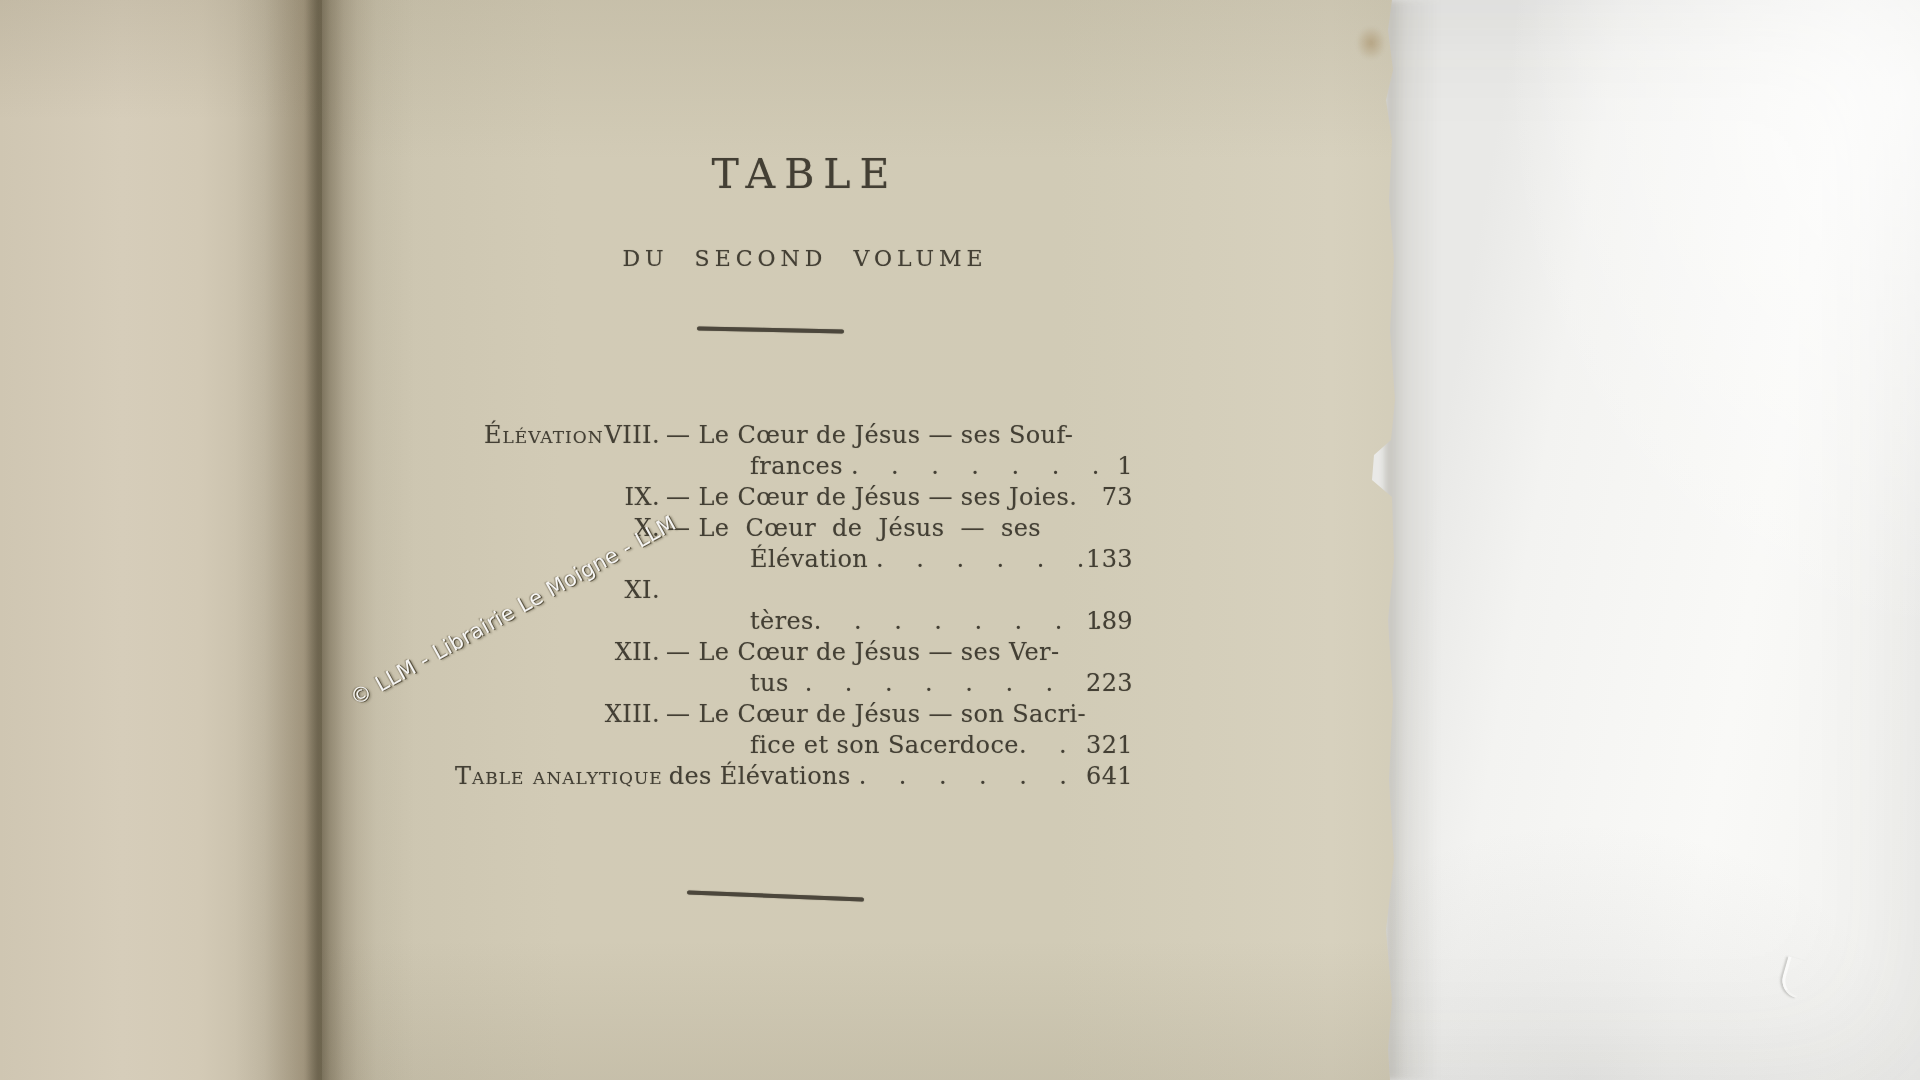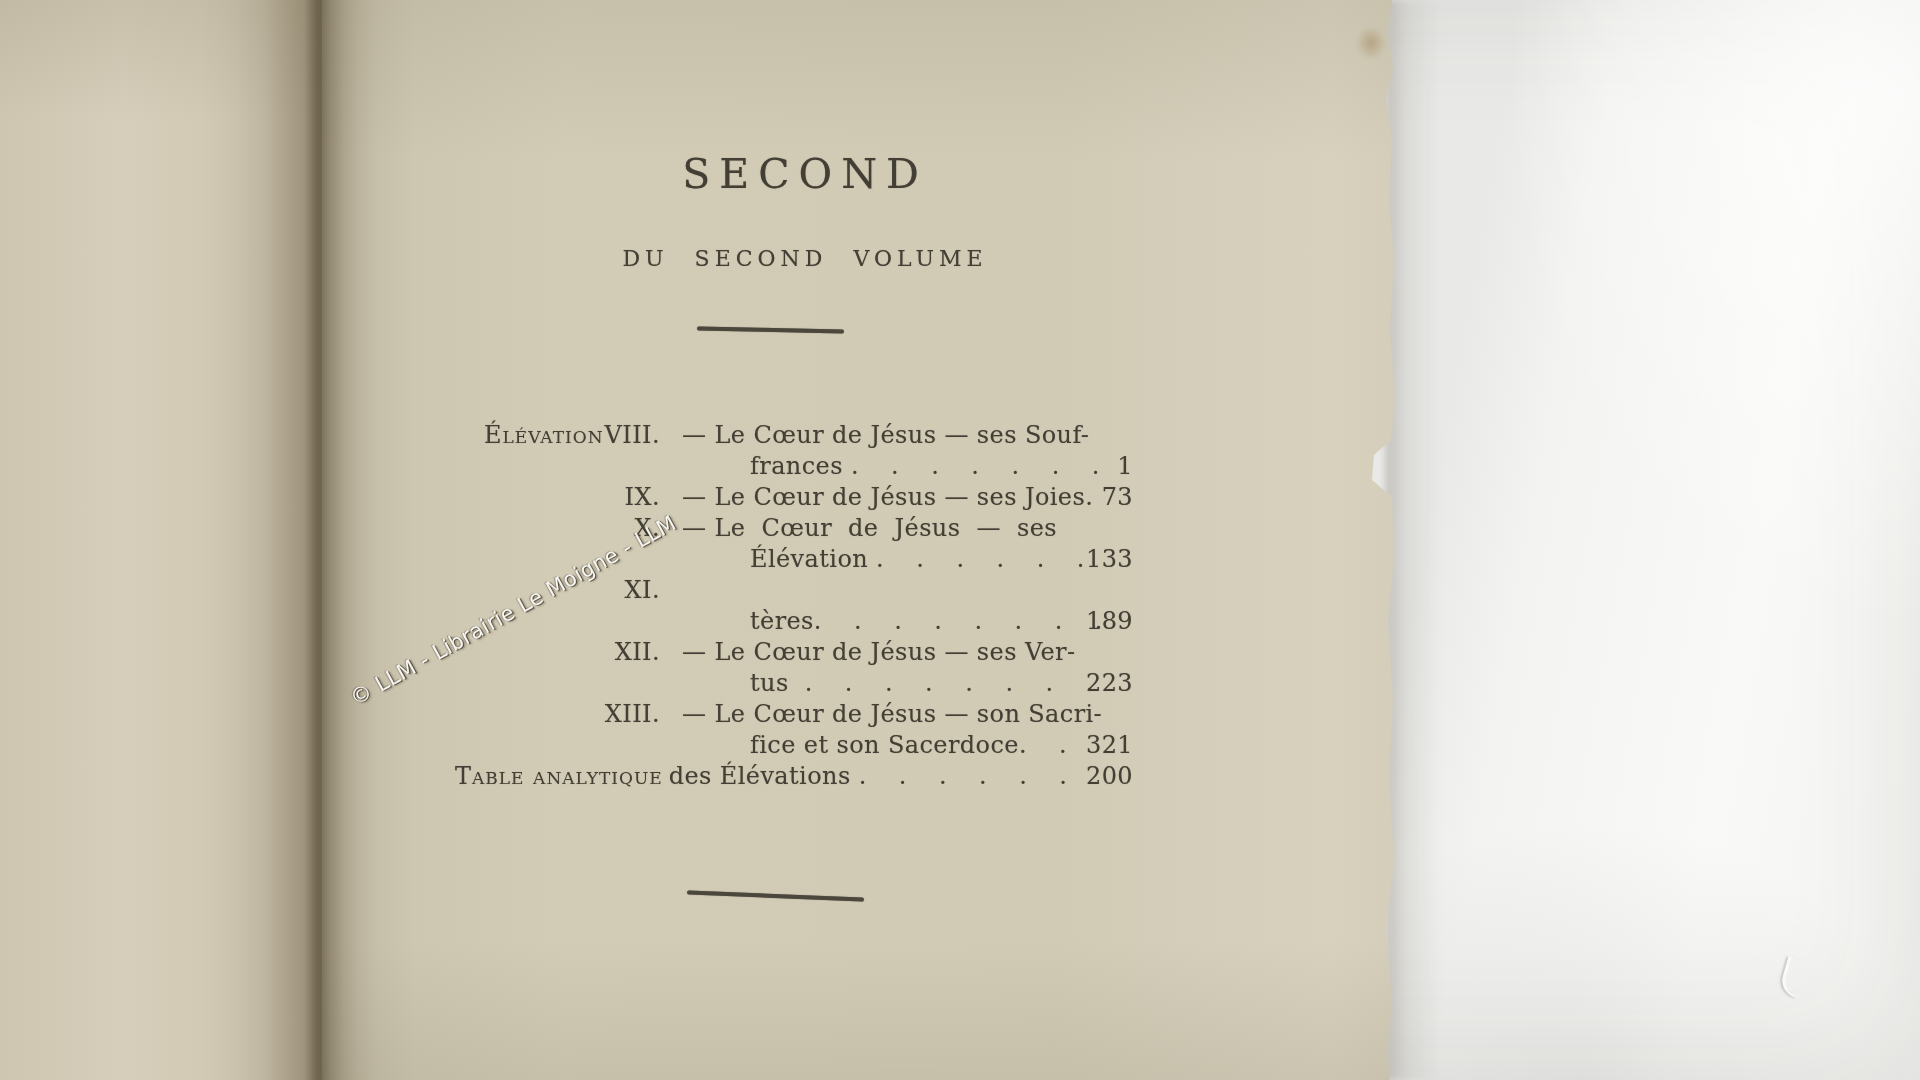--- a/index.html
+++ b/index.html
@@ -93,21 +93,21 @@
   .toc{
     position:absolute;left:450px;top:420px;width:683px;
     font-size:24px;line-height:31px;color:var(--ink);
     letter-spacing:.4px;text-shadow:0 0 1px rgba(67,63,52,.35);
   }
   .entry{position:relative;}
   .l1{display:flex;white-space:pre;}
   .pre{flex:0 0 210px;display:flex;white-space:pre;}
   .lbl{margin-right:auto;padding-left:34px;font-variant:small-caps;letter-spacing:1px;}
   .num{white-space:pre;}
-  .txt{margin-left:22px;white-space:pre;}
+  .txt{margin-left:6px;white-space:pre;}
   .l2{padding-left:300px;white-space:pre;}
   .full{white-space:pre;padding-left:5px;}
   .full .lbl{padding-left:0;margin-right:4px;}
   .rest{margin-left:2px;white-space:pre;}
   .pg{position:absolute;right:0;bottom:0;line-height:31px;}
 
   .watermark{
     position:absolute;left:352px;top:688px;
     transform:rotate(-29deg);transform-origin:0 50%;
     font-family:"DejaVu Sans",sans-serif;font-size:21px;letter-spacing:.5px;
@@ -126,21 +126,21 @@
 
   <div class="left-page"></div>
 
   <div class="right-page"></div>
 
   <div class="gutter"></div>
 
   <div class="stain"></div>
   <div class="scratch"></div>
 
-  <div class="page-title">SECOND</div>
+  <div class="page-title">TABLE</div>
   <div class="page-subtitle">DU SECOND VOLUME</div>
 
   <div class="rule rule-top"></div>
 
   <div class="toc">
       <div class="entry">
         <div class="l1"><span class="pre"><span class="lbl">Élévation</span><span class="num">VIII.</span></span><span class="txt">— Le Cœur de Jésus — ses Souf-</span></div>
         <div class="l2">frances .    .    .    .    .    .    .</div>
         <span class="pg">1</span>
       </div>
@@ -163,21 +163,21 @@
         <div class="l2">tus  .    .    .    .    .    .    .    .</div>
         <span class="pg">223</span>
       </div>
       <div class="entry">
         <div class="l1"><span class="pre"><span class="lbl"></span><span class="num">XIII.</span></span><span class="txt">— Le Cœur de Jésus — son Sacri-</span></div>
         <div class="l2">fice et son Sacerdoce.    .</div>
         <span class="pg">321</span>
       </div>
       <div class="entry">
         <div class="full"><span class="lbl">Table analytique</span><span class="rest">des Élévations .    .    .    .    .    .</span></div>
-        <span class="pg">200</span>
+        <span class="pg">641</span>
       </div>
     </div>
 
   <div class="rule rule-bottom"></div>
 
   <div class="watermark">© LLM - Librairie Le Moigne - LLM</div>
 
 </div>
 
 </body></html>

